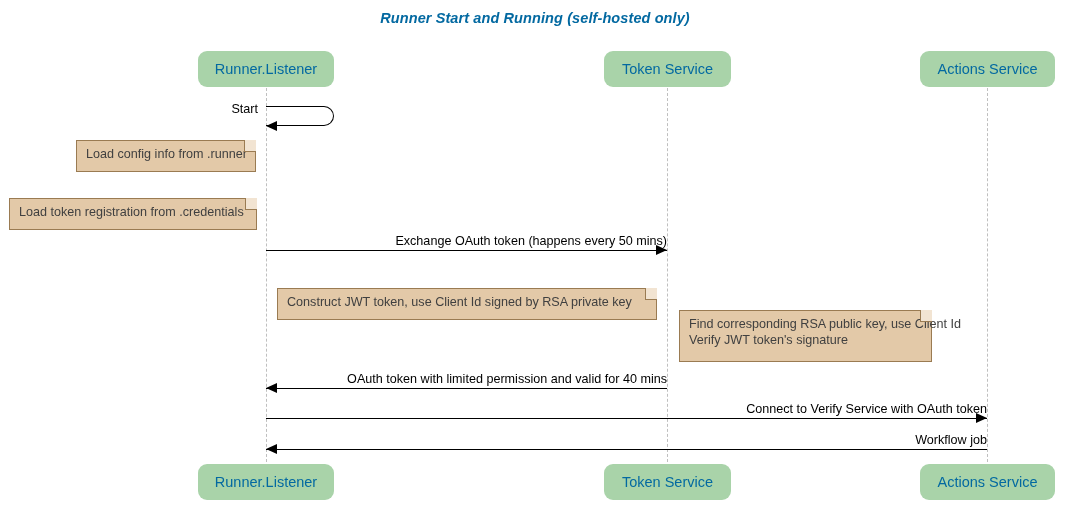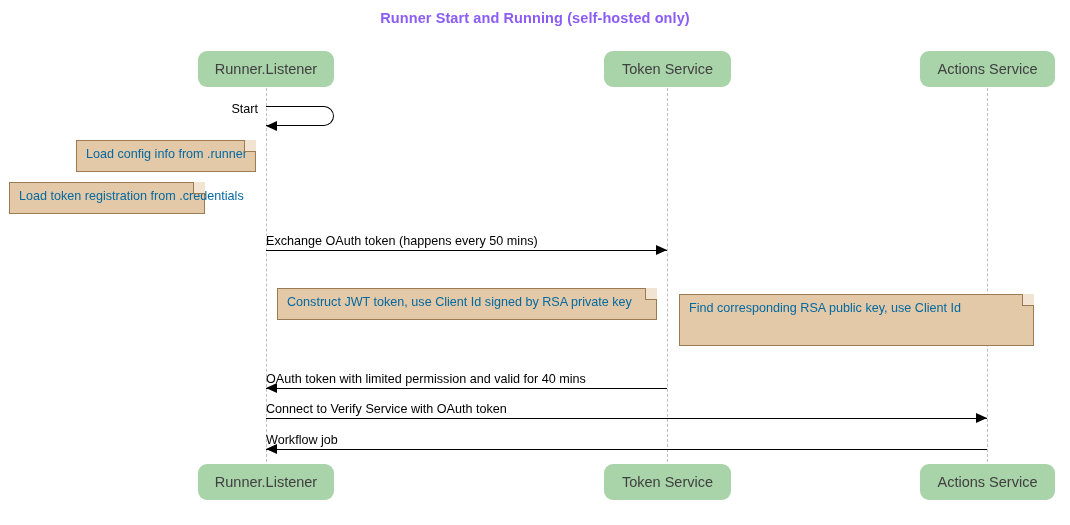--- a/index.html
+++ b/index.html
@@ -16,46 +16,47 @@
     overflow: hidden;
   }
   #diagram-title {
     position: absolute;
     left: 0;
     top: 10px;
     width: 1070px;
     text-align: center;
     font-size: 14.5px;
     font-weight: bold;
-    color: #8b5cf6;
+    color: #0369a1;
     letter-spacing: 0.1px;
+    font-style: italic;
   }
   .lifeline {
     position: absolute;
     width: 0;
     border-left: 1px dashed #bfbfbf;
   }
   .participant {
     position: absolute;
     height: 36px;
     background: #a9d3a9;
     border-radius: 9px;
     display: flex;
     align-items: center;
     justify-content: center;
-    color: #404040;
+    color: #0369a1;
     font-size: 14.5px;
     box-sizing: border-box;
   }
   .note {
     position: absolute;
     background: #e3c9a8;
     border: 1px solid #9a7b52;
     box-sizing: border-box;
-    color: #0369a1;
+    color: #404040;
     font-size: 12.6px;
     line-height: 16px;
     padding: 5px 0 5px 9px;
   }
   .note .fold {
     position: absolute;
     top: -1px;
     right: -1px;
     width: 11px;
     height: 11px;
@@ -76,21 +77,21 @@
     border-top: 5px solid transparent;
     border-bottom: 5px solid transparent;
   }
   .arrow-head.right { border-left: 11px solid #000000; }
   .arrow-head.left  { border-right: 11px solid #000000; }
   .msg-label {
     position: absolute;
     font-size: 12.6px;
     color: #000000;
     white-space: nowrap;
-    text-align: left;
+    text-align: right;
   }
   .self-loop {
     position: absolute;
     box-sizing: border-box;
     border: 1.6px solid #000000;
     border-left: none;
     border-top-right-radius: 13px;
     border-bottom-right-radius: 13px;
   }
 </style>
@@ -143,28 +144,29 @@
 
   <div class="msg-label" style="left:266px; top:433px; width:721px;">Workflow job</div>
   <div class="msg-line" style="left:266px; top:449px; width:721px;"></div>
   <div class="arrow-head left" style="left:266px; top:444px;"></div>
 
   <div class="note" style="left:76px; top:140px; width:180px; height:32px;">
     <span class="fold"></span>
     <span class="note-line">Load config info from .runner</span>
   </div>
 
-  <div class="note" style="left:9px; top:182px; width:196px; height:32px;">
+  <div class="note" style="left:9px; top:198px; width:248px; height:32px;">
     <span class="fold"></span>
     <span class="note-line">Load token registration from .credentials</span>
   </div>
 
   <div class="note" style="left:277px; top:264px; width:380px; height:32px;margin-top:24px;">
     <span class="fold"></span>
     <span class="note-line">Construct JWT token, use Client Id signed by RSA private key</span>
   </div>
 
-  <div class="note" style="left:679px; top:294px; width:355px; height:52px;">
+  <div class="note" style="left:679px; top:310px; width:253px; height:52px;">
     <span class="fold"></span>
     <span class="note-line">Find corresponding RSA public key, use Client Id</span>
+    <span class="note-line">Verify JWT token's signature</span>
   </div>
 
 </div>
 
 </body></html>

